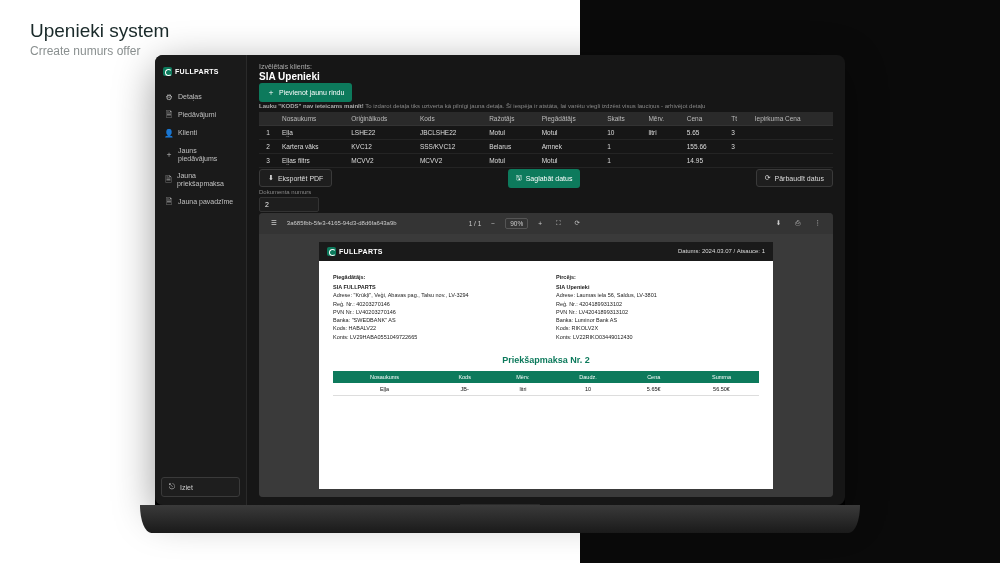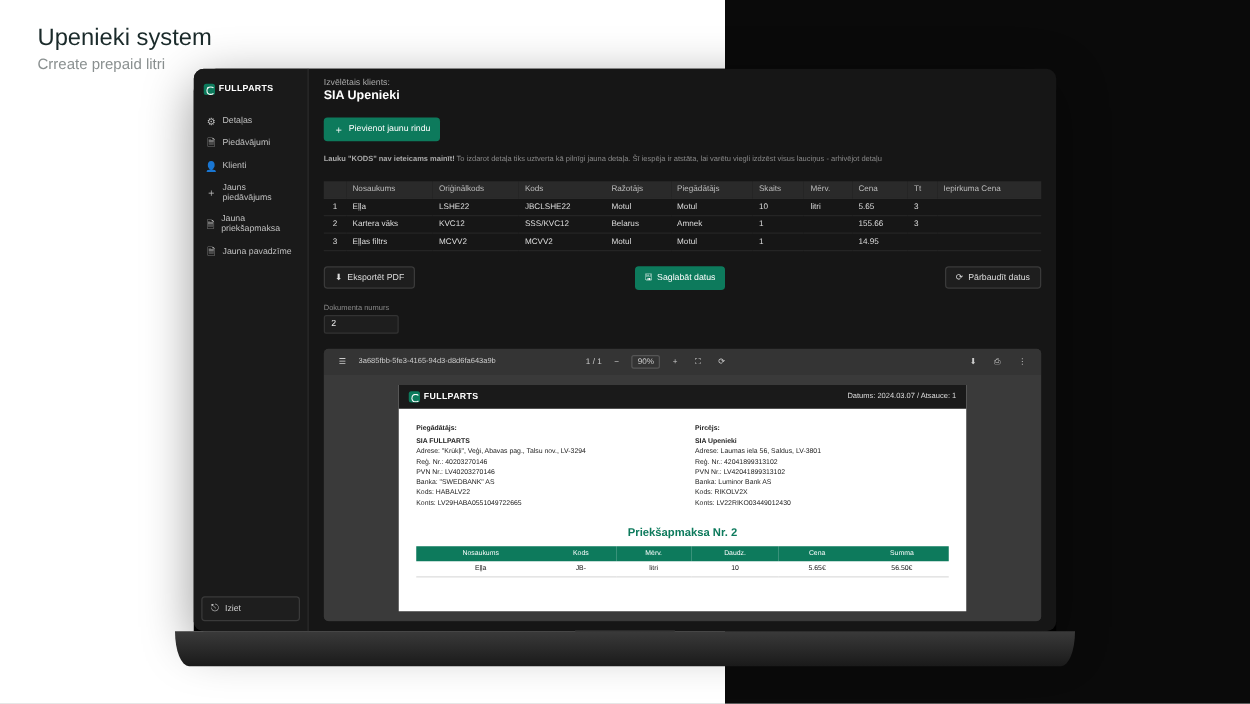--- a/index.html
+++ b/index.html
@@ -19,21 +19,21 @@
 .brand { display: flex; align-items: center; gap: 3px; padding: 4px 2px 10px; }
 .brand-logo { width: 9px; height: 9px; background: #0d7a5c; border-radius: 2px; position: relative; }
 .brand-logo::after { content: ""; position: absolute; left: 2px; top: 2px; width: 5px; height: 5px; border: 1px solid #fff; border-radius: 50%; border-right-color: transparent; }
 .brand-name { font-size: 7px; font-weight: 700; color: #fff; letter-spacing: .3px; }
 .nav-item { display: flex; align-items: center; gap: 5px; padding: 5px 4px; border-radius: 3px; cursor: pointer; color: #c0c0c0; }
 .nav-icon { width: 8px; height: 8px; display: flex; align-items: center; justify-content: center; font-size: 8px; }
 .nav-label { font-size: 7px; line-height: 1.1; }
 .sidebar .spacer { flex: 1; }
 .logout { display: flex; align-items: center; gap: 4px; padding: 5px 6px; border: 1px solid #3a3a3a; border-radius: 3px; cursor: pointer; font-size: 7px; background: #1e1e1e; margin-top: auto; }
 
-.main { flex: 1; padding: 8px 12px; overflow: hidden; display: flex; flex-direction: column; gap: 12px; }
+.main { flex: 1; padding: 8px 12px; overflow: hidden; display: flex; flex-direction: column; gap: 1px; }
 .kicker { font-size: 7px; color: #aaa; }
 .client-name { font-size: 10px; font-weight: 700; color: #fff; margin-top: 1px; }
 
 .btn { display: inline-flex; align-items: center; gap: 4px; padding: 4px 8px; border-radius: 3px; font-size: 7px; cursor: pointer; border: none; }
 .btn-primary { background: #0d7a5c; color: #fff; }
 .btn-outline { background: #1e1e1e; border: 1px solid #3a3a3a; color: #ddd; }
 .plus { font-size: 8px; }
 
 .hint { font-size: 6px; color: #888; line-height: 1.3; }
 .hint b { color: #aaa; }
@@ -73,21 +73,21 @@
 table.inv { width: calc(100% - 28px); margin: 0 14px; border-collapse: collapse; font-size: 5.5px; }
 table.inv th { background: #0d7a5c; color: #fff; padding: 3px 4px; font-weight: 500; }
 table.inv td { padding: 3px 4px; border-bottom: 1px solid #ddd; text-align: center; }
 </style>
 </head>
 <body>
 
 <div class="bg-split"></div>
 <div class="page-header">
   <div class="page-title">Upenieki system</div>
-  <div class="page-sub">Crreate prepaid litri</div>
+  <div class="page-sub">Crreate numurs offer</div>
 </div>
 
 <div class="laptop">
   <div class="laptop-screen">
     <div class="app">
       <div class="sidebar">
         <div class="brand">
           <div class="brand-logo"></div>
           <div class="brand-name">FULLPARTS</div>
         </div>

